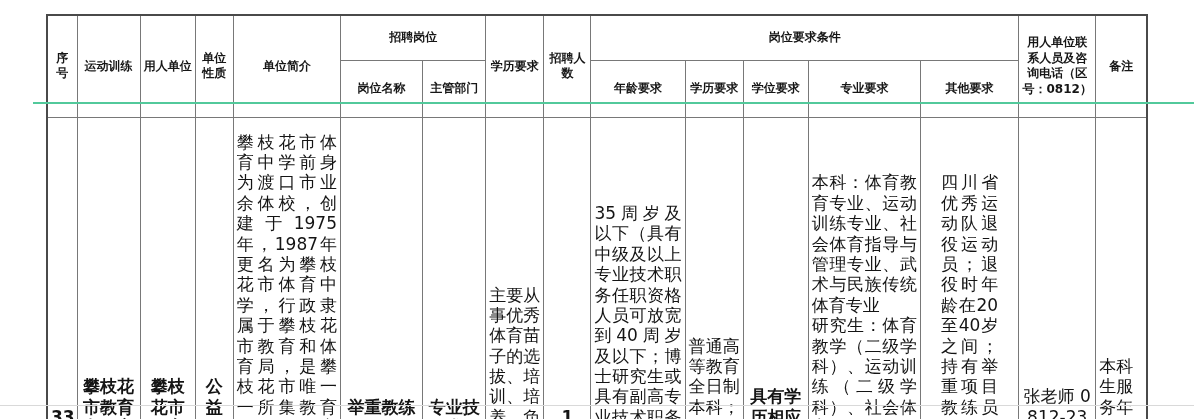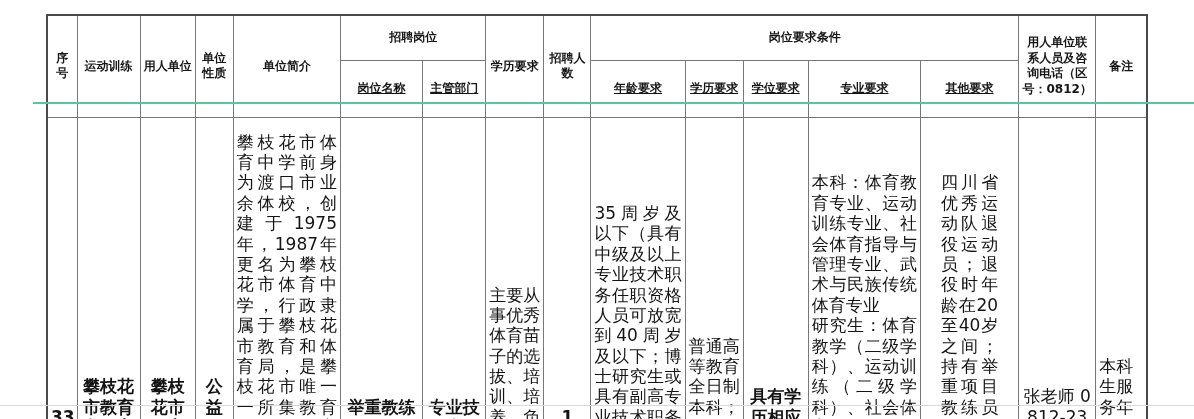--- a/index.html
+++ b/index.html
@@ -14,21 +14,21 @@
     border:1px solid #787878;
     vertical-align:middle;
     padding:14px 3px;
     overflow:hidden;
   }
   .grid th{
     font-size:12px;font-weight:bold;text-align:center;line-height:1.3;
     color:#161616;
   }
   tr.h1{height:36px;}
-  tr.h2{height:57px;text-decoration:underline;}
+  tr.h2{height:57px;}
   tr.body-row{height:294px;}
   .grid td{font-size:17px;line-height:1.2;}
   .cell-c{text-align:center;font-weight:bold;}
   .cell-j{text-align:justify;text-justify:inter-character;word-break:break-all;}
   .para-gap{}
   .num{font-size:12px;}
   .contact-cell{font-size:11px;text-align:center;word-break:break-all;line-height:1.35;}
   .remark-cell{text-align:left;padding:2px 7px;line-height:1.5;}
   .accent-line{position:absolute;top:102px;left:33px;right:0;height:2px;}
   .bottom-line{position:absolute;top:405px;left:0;right:0;height:1px;}

